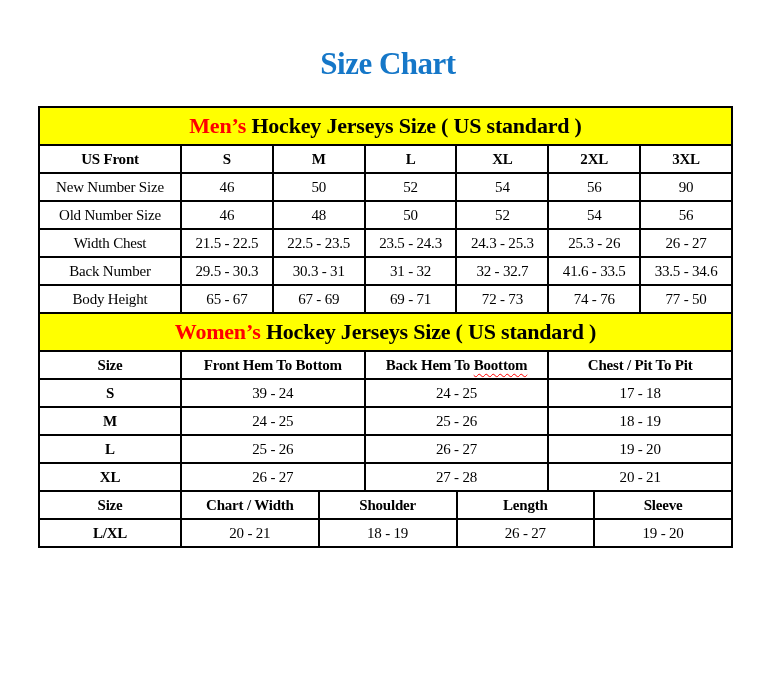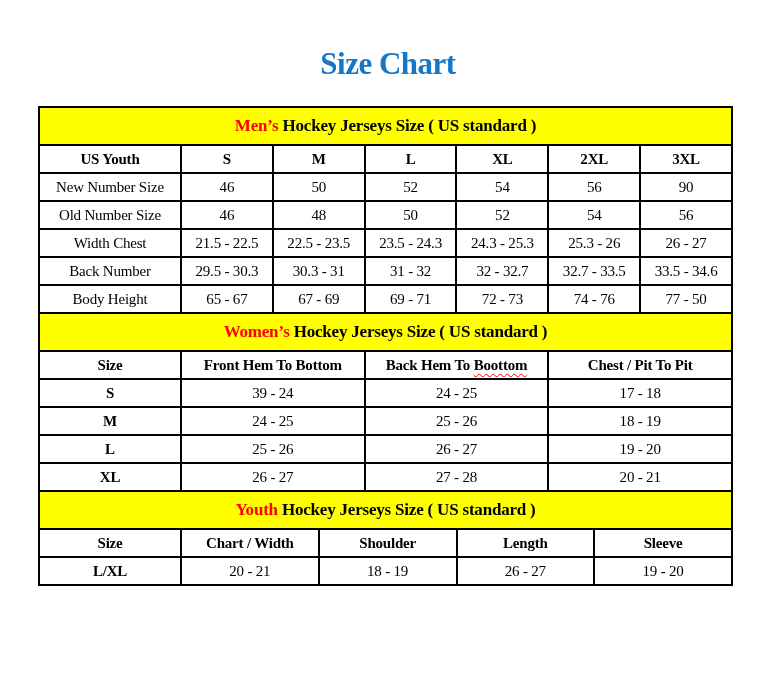--- a/index.html
+++ b/index.html
@@ -45,21 +45,21 @@
     font-size: 15px;
     height: 26px;
     padding: 0 2px;
     letter-spacing: -0.2px;
     overflow: hidden;
     white-space: nowrap;
   }
   tr.band td {
     background: var(--band-yellow, #FFFF00);
     font-weight: bold;
-    font-size: 17px;
+    font-size: 22px;
     height: 36px;
   }
   tr.band .accent { color: var(--accent-red, #FF0000); }
   tr.head td { font-weight: bold; }
   td.rowlabel.bold { font-weight: bold; }
   .typo {
     text-decoration: underline;
     text-decoration-style: wavy;
     text-decoration-color: var(--accent-red, #FF0000);
     text-decoration-thickness: 1px;
@@ -80,21 +80,21 @@
           <col>
           <col>
           <col>
           <col>
         </colgroup>
         <tbody>
           <tr class="band">
             <td colspan="7"><span class="accent">Men’s</span> Hockey Jerseys Size ( US standard )</td>
           </tr>
           <tr class="head">
-            <td>US Youth</td>
+            <td>US Front</td>
             <td>S</td>
             <td>M</td>
             <td>L</td>
             <td>XL</td>
             <td>2XL</td>
             <td>3XL</td>
           </tr>
           <tr>
             <td class="rowlabel">New Number Size</td>
             <td>46</td>
@@ -121,21 +121,21 @@
             <td>24.3 - 25.3</td>
             <td>25.3 - 26</td>
             <td>26 - 27</td>
           </tr>
           <tr>
             <td class="rowlabel">Back Number</td>
             <td>29.5 - 30.3</td>
             <td>30.3 - 31</td>
             <td>31 - 32</td>
             <td>32 - 32.7</td>
-            <td>32.7 - 33.5</td>
+            <td>41.6 - 33.5</td>
             <td>33.5 - 34.6</td>
           </tr>
           <tr>
             <td class="rowlabel">Body Height</td>
             <td>65 - 67</td>
             <td>67 - 69</td>
             <td>69 - 71</td>
             <td>72 - 73</td>
             <td>74 - 76</td>
             <td>77 - 50</td>
@@ -187,23 +187,20 @@
       </table>
     <table>
         <colgroup>
           <col class="labelcol">
           <col>
           <col>
           <col>
           <col>
         </colgroup>
         <tbody>
-          <tr class="band">
-            <td colspan="5"><span class="accent">Youth</span> Hockey Jerseys Size ( US standard )</td>
-          </tr>
           <tr class="head">
             <td>Size</td>
             <td>Chart / Width</td>
             <td>Shoulder</td>
             <td>Length</td>
             <td>Sleeve</td>
           </tr>
           <tr>
             <td class="rowlabel bold">L/XL</td>
             <td>20 - 21</td>

